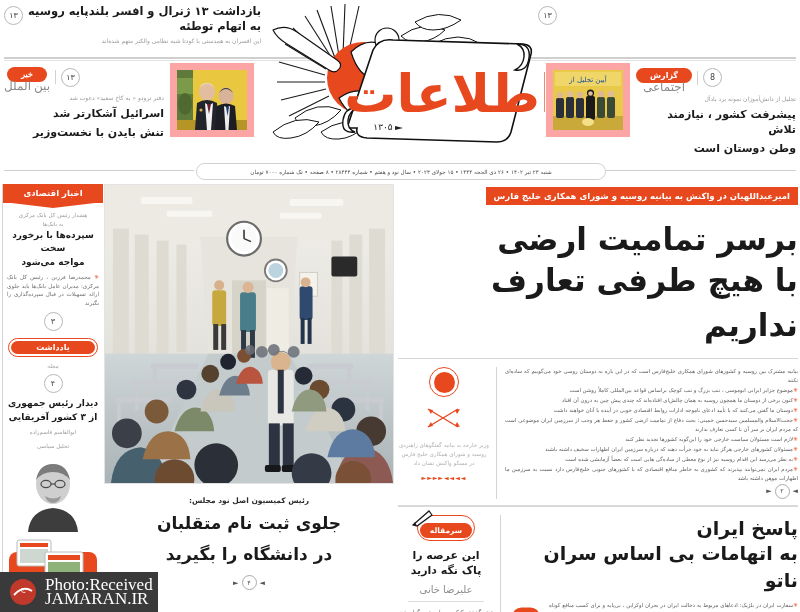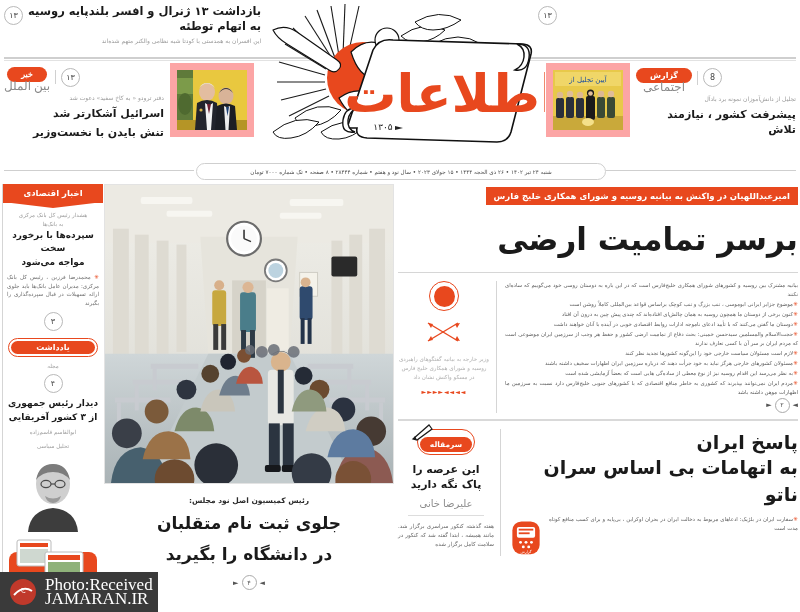--- a/index.html
+++ b/index.html
@@ -236,20 +236,21 @@
           <div class="s2-badgerow">
             <span class="pagenum">8</span>
             <span class="rule-v" style="height:14px;"></span>
             <span style="display:inline-block;text-align:center;">
               <span class="pill">گزارش</span>
               <span class="kicker-sm" style="display:block;">اجتماعی</span>
             </span>
           </div>
           <div class="s2-kick">تجلیل از دانش‌آموزان نمونه برد بادآل</div>
           <div class="s2-head">پیشرفت کشور ، نیازمند تلاش</div>
+          <div class="s2-head">وطن دوستان است</div>
         </div>
 
         <div class="s2-photo">
           <svg viewBox="0 0 70 60" width="70" height="60">
             <rect width="70" height="60" fill="#e8c94a"></rect>
             <rect x="2" y="2" width="66" height="14" fill="#f0d668"></rect>
             <text x="35" y="12" font-size="7" fill="#1b4fa0" text-anchor="middle" font-family="DejaVu Sans, sans-serif">آیین تجلیل از</text>
             <rect x="0" y="46" width="70" height="14" fill="#c9a93a"></rect>
             <g fill="#2a2f3a">
               <rect x="3" y="28" width="8" height="20" rx="2"></rect>
@@ -540,20 +541,21 @@
       </div>
     </div>
 
     <div class="maincol">
 
       <div class="lead-kick-wrap">
         <span class="lead-kick">امیرعبداللهیان در واکنش به بیانیه روسیه و شورای همکاری خلیج فارس</span>
       </div>
 
       <div class="lead-head">برسر تمامیت ارضی</div>
+      <div class="lead-head" style="margin-top:-4px;">با هیچ طرفی تعارف نداریم</div>
 
       <div class="lead-under"></div>
 
       <div class="art-wrap">
         <div class="art-body">
           <p>بیانیه مشترک بین روسیه و کشورهای شورای همکاری خلیج‌فارس است که در این باره به دوستان روسی خود می‌گوییم که ساده‌ای نکنند</p>
           <p><span class="bullet">✳</span><span>موضوع جزایر ایرانی ابوموسی ، تنب بزرگ و تنب کوچک براساس قواعد بین‌المللی کاملاً روشن است</span></p>
           <p><span class="bullet">✳</span><span>کنون برخی از دوستان ما همچون روسیه به همان چالش‌ای افتاده‌اند که چندی پیش چین به درون آن افتاد</span></p>
           <p><span class="bullet">✳</span><span>دوستان ما گفتن می‌کنند که با تأیید ادعای ناموجه ادارات روابط اقتصادی خوبی در آینده با آنان خواهند داشت</span></p>
           <p><span class="bullet">✳</span><span>حجت‌الاسلام والمسلمین سیدحسن خمینی: بحث دفاع از تمامیت ارضی کشور و حفظ هر وجب از سرزمین ایران موضوعی است که مردم ایران بر سر آن با کسی تعارف ندارند</span></p>

